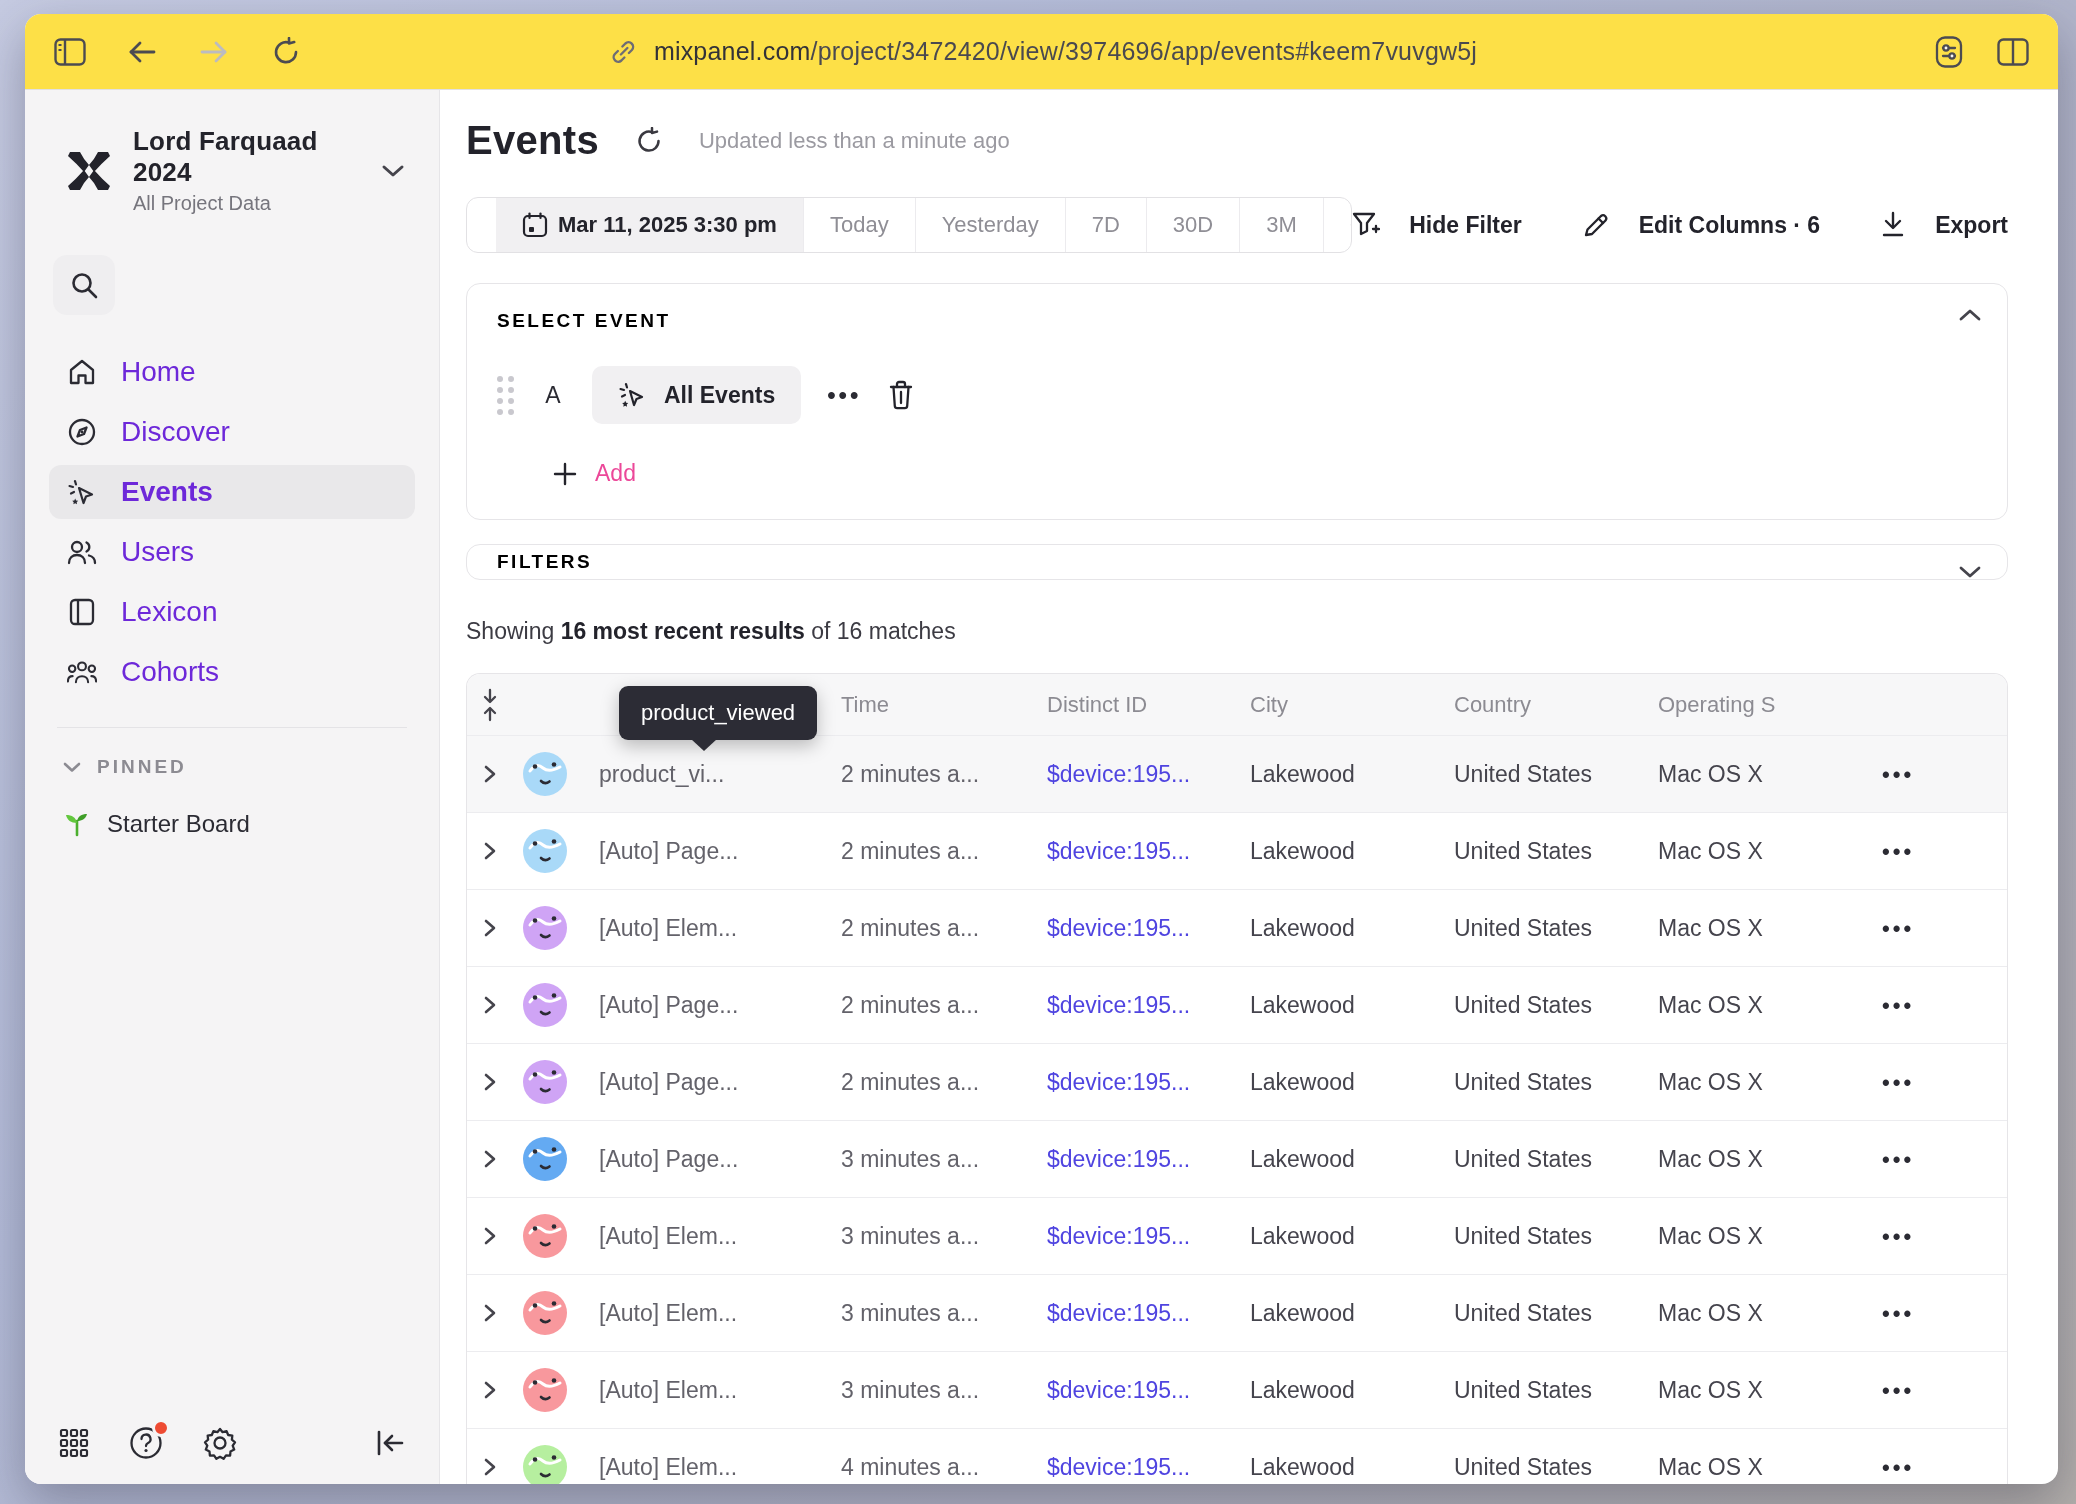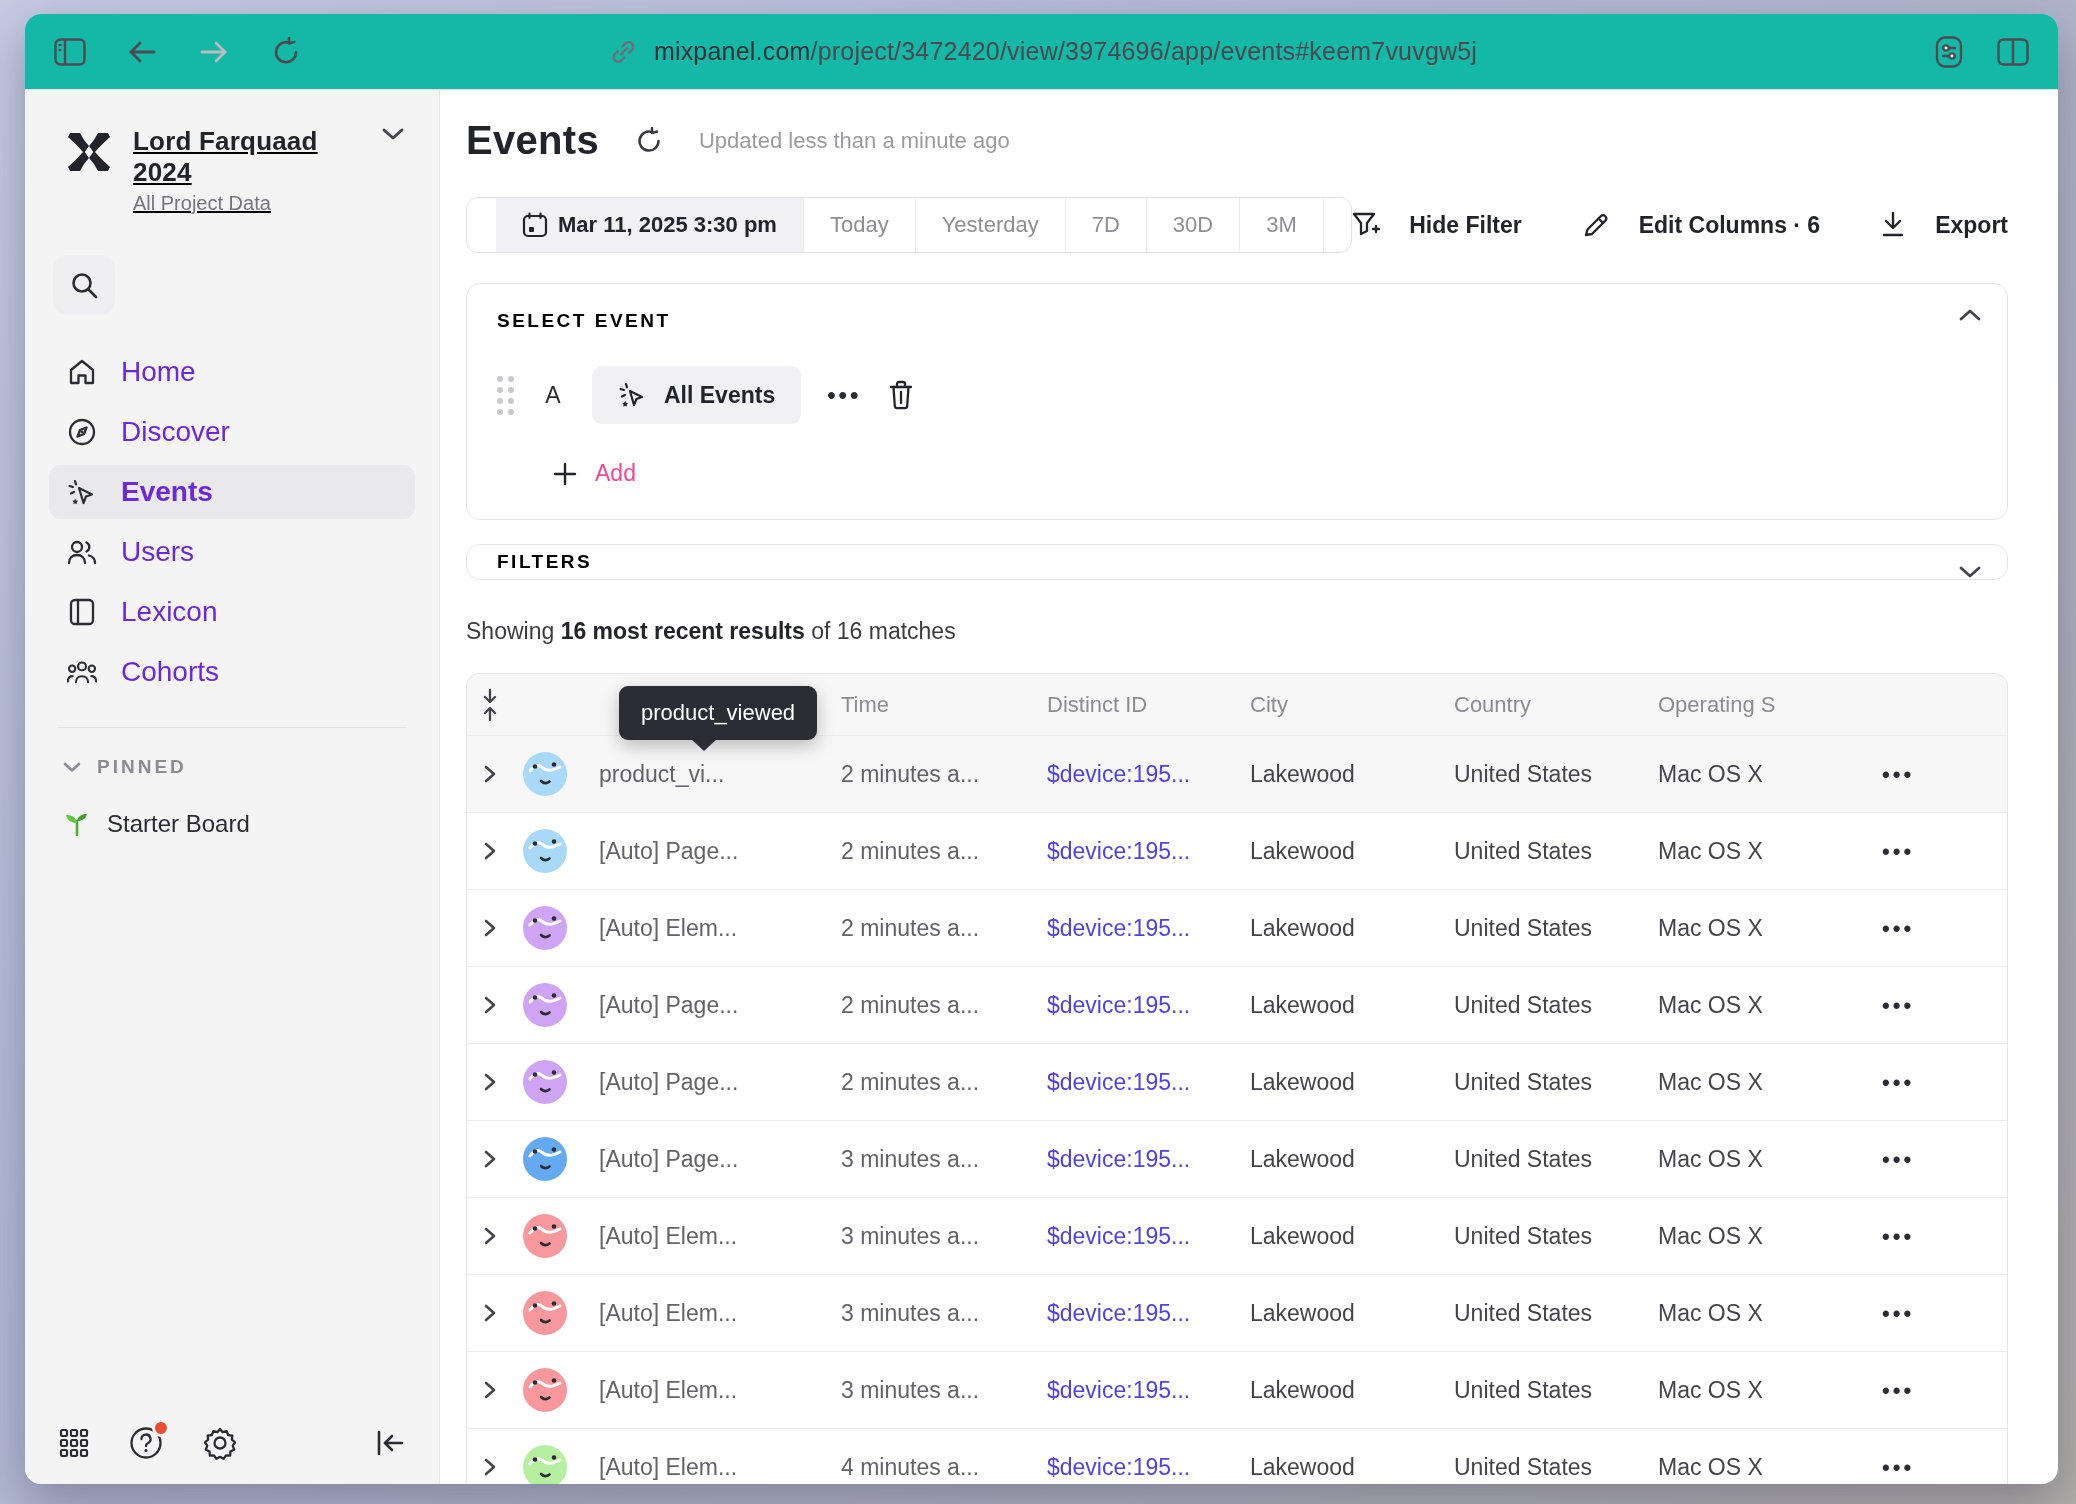--- a/index.html
+++ b/index.html
@@ -8,41 +8,41 @@
 
   .window {
     position:absolute; left:25px; top:14px; right:18px; bottom:20px;
     background:#fff; border-radius:16px; overflow:hidden;
     box-shadow:0 18px 50px rgba(40,40,60,.35);
     display:flex; flex-direction:column;
   }
 
   
   .browser-bar {
-    height:76px; flex:0 0 76px; background:#14b8a6; border-bottom:1px solid #e1e0e2;
+    height:76px; flex:0 0 76px; background:#fde047; border-bottom:1px solid #e1e0e2;
     display:flex; align-items:center; padding:0 28px; position:relative;
   }
   .browser-left { display:flex; align-items:center; gap:38px; }
   .bicon { width:34px; height:34px; display:flex; align-items:center; justify-content:center; }
   .bicon svg { display:block; }
   .url-box { position:absolute; left:50%; transform:translateX(-50%); display:flex; align-items:center; gap:14px; }
   .url-text { font-size:25px; color:#3e3d42; letter-spacing:.2px; }
   .url-text .domain { color:#333238; }
   .url-text .path { color:#4a494f; }
   .browser-right { margin-left:auto; display:flex; align-items:center; gap:30px; }
 
   
   .app { flex:1; display:flex; min-height:0; }
 
   
   .sidebar {
     width:415px; flex:0 0 415px; background:#f5f4f5; border-right:1px solid #e6e5e8;
     display:flex; flex-direction:column; padding:30px 24px 24px 24px;
   }
-  .project-switcher { display:flex; gap:18px; padding:6px 10px 6px 14px; cursor:pointer;text-decoration:underline; }
+  .project-switcher { display:flex; align-items:center; gap:18px; padding:6px 10px 6px 14px; cursor:pointer; }
   .mx-logo { width:52px; height:52px; display:flex; align-items:center; justify-content:center; }
   .project-meta { flex:1; min-width:0; }
   .project-name { font-size:26px; font-weight:700; color:#23232b; letter-spacing:.2px; }
   .project-sub { font-size:20px; color:#76757d; margin-top:4px; }
   .chev { color:#55545c; display:flex; }
 
   .side-actions { display:flex; gap:14px; margin:34px 4px 30px 4px; }
   .new-btn {
     flex:1; height:60px; background:#fff; border:1px solid #e6e5e8; border-radius:14px;
     display:flex; align-items:center; gap:26px; padding:0 26px; font-size:24px; color:#2b2b33;

